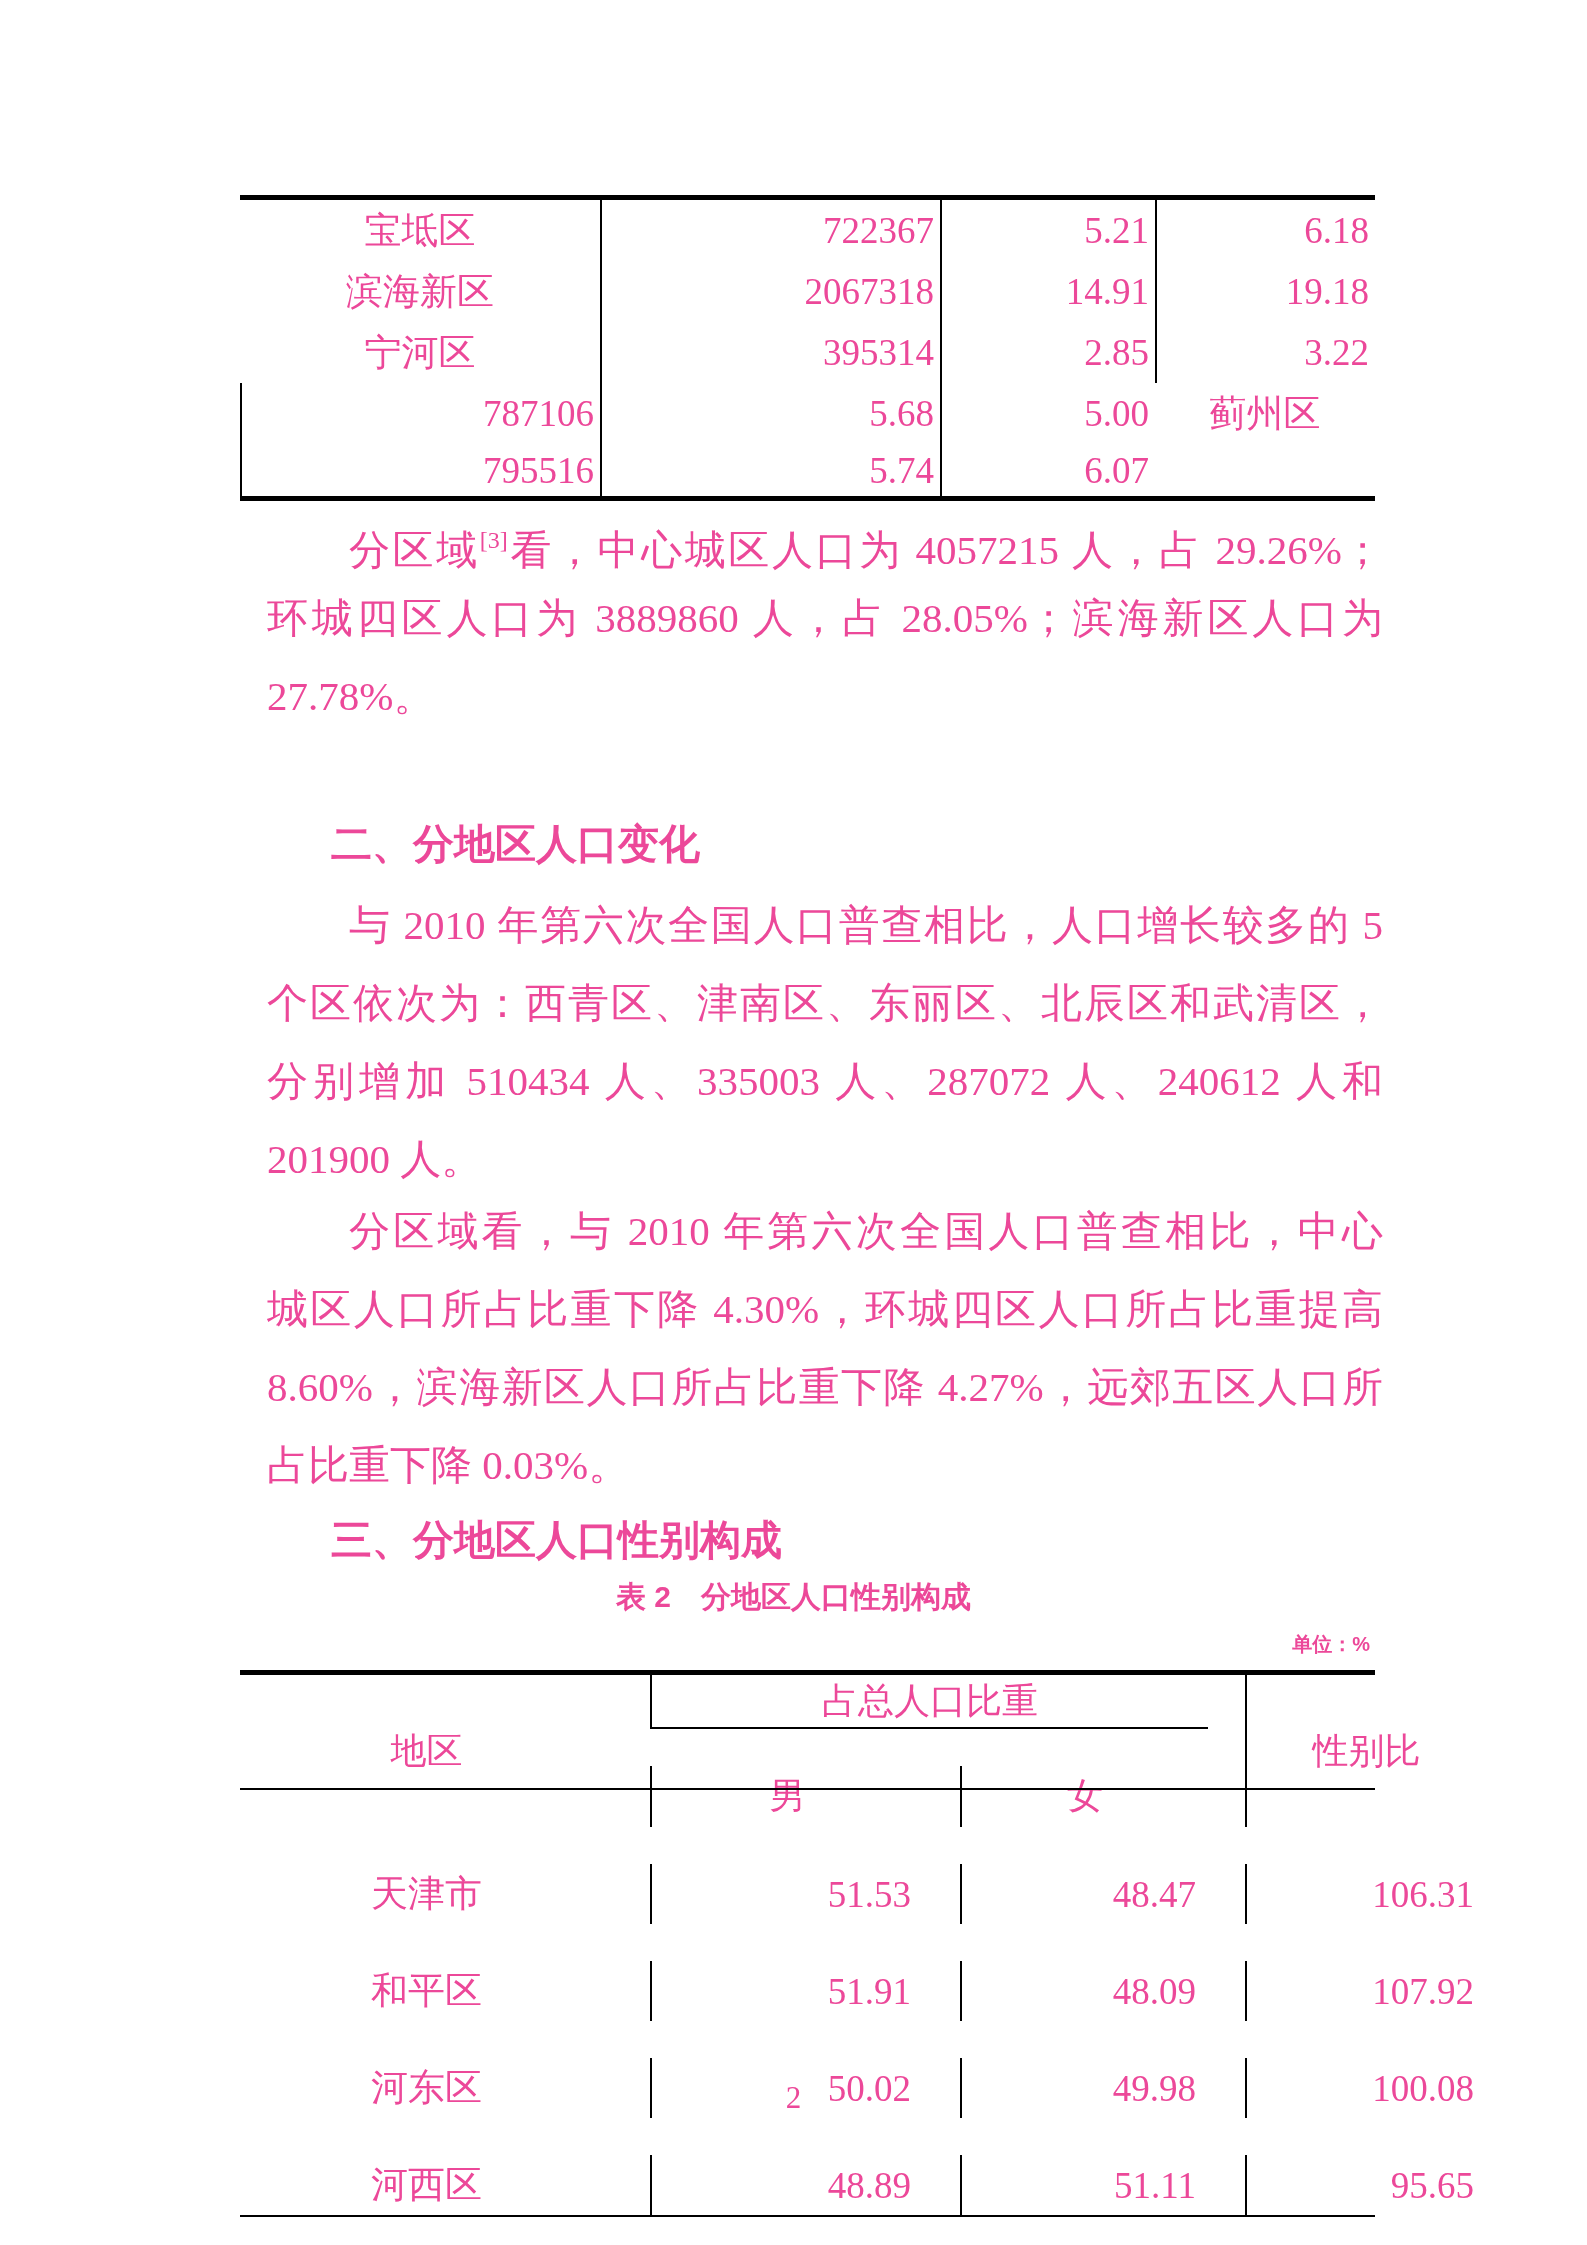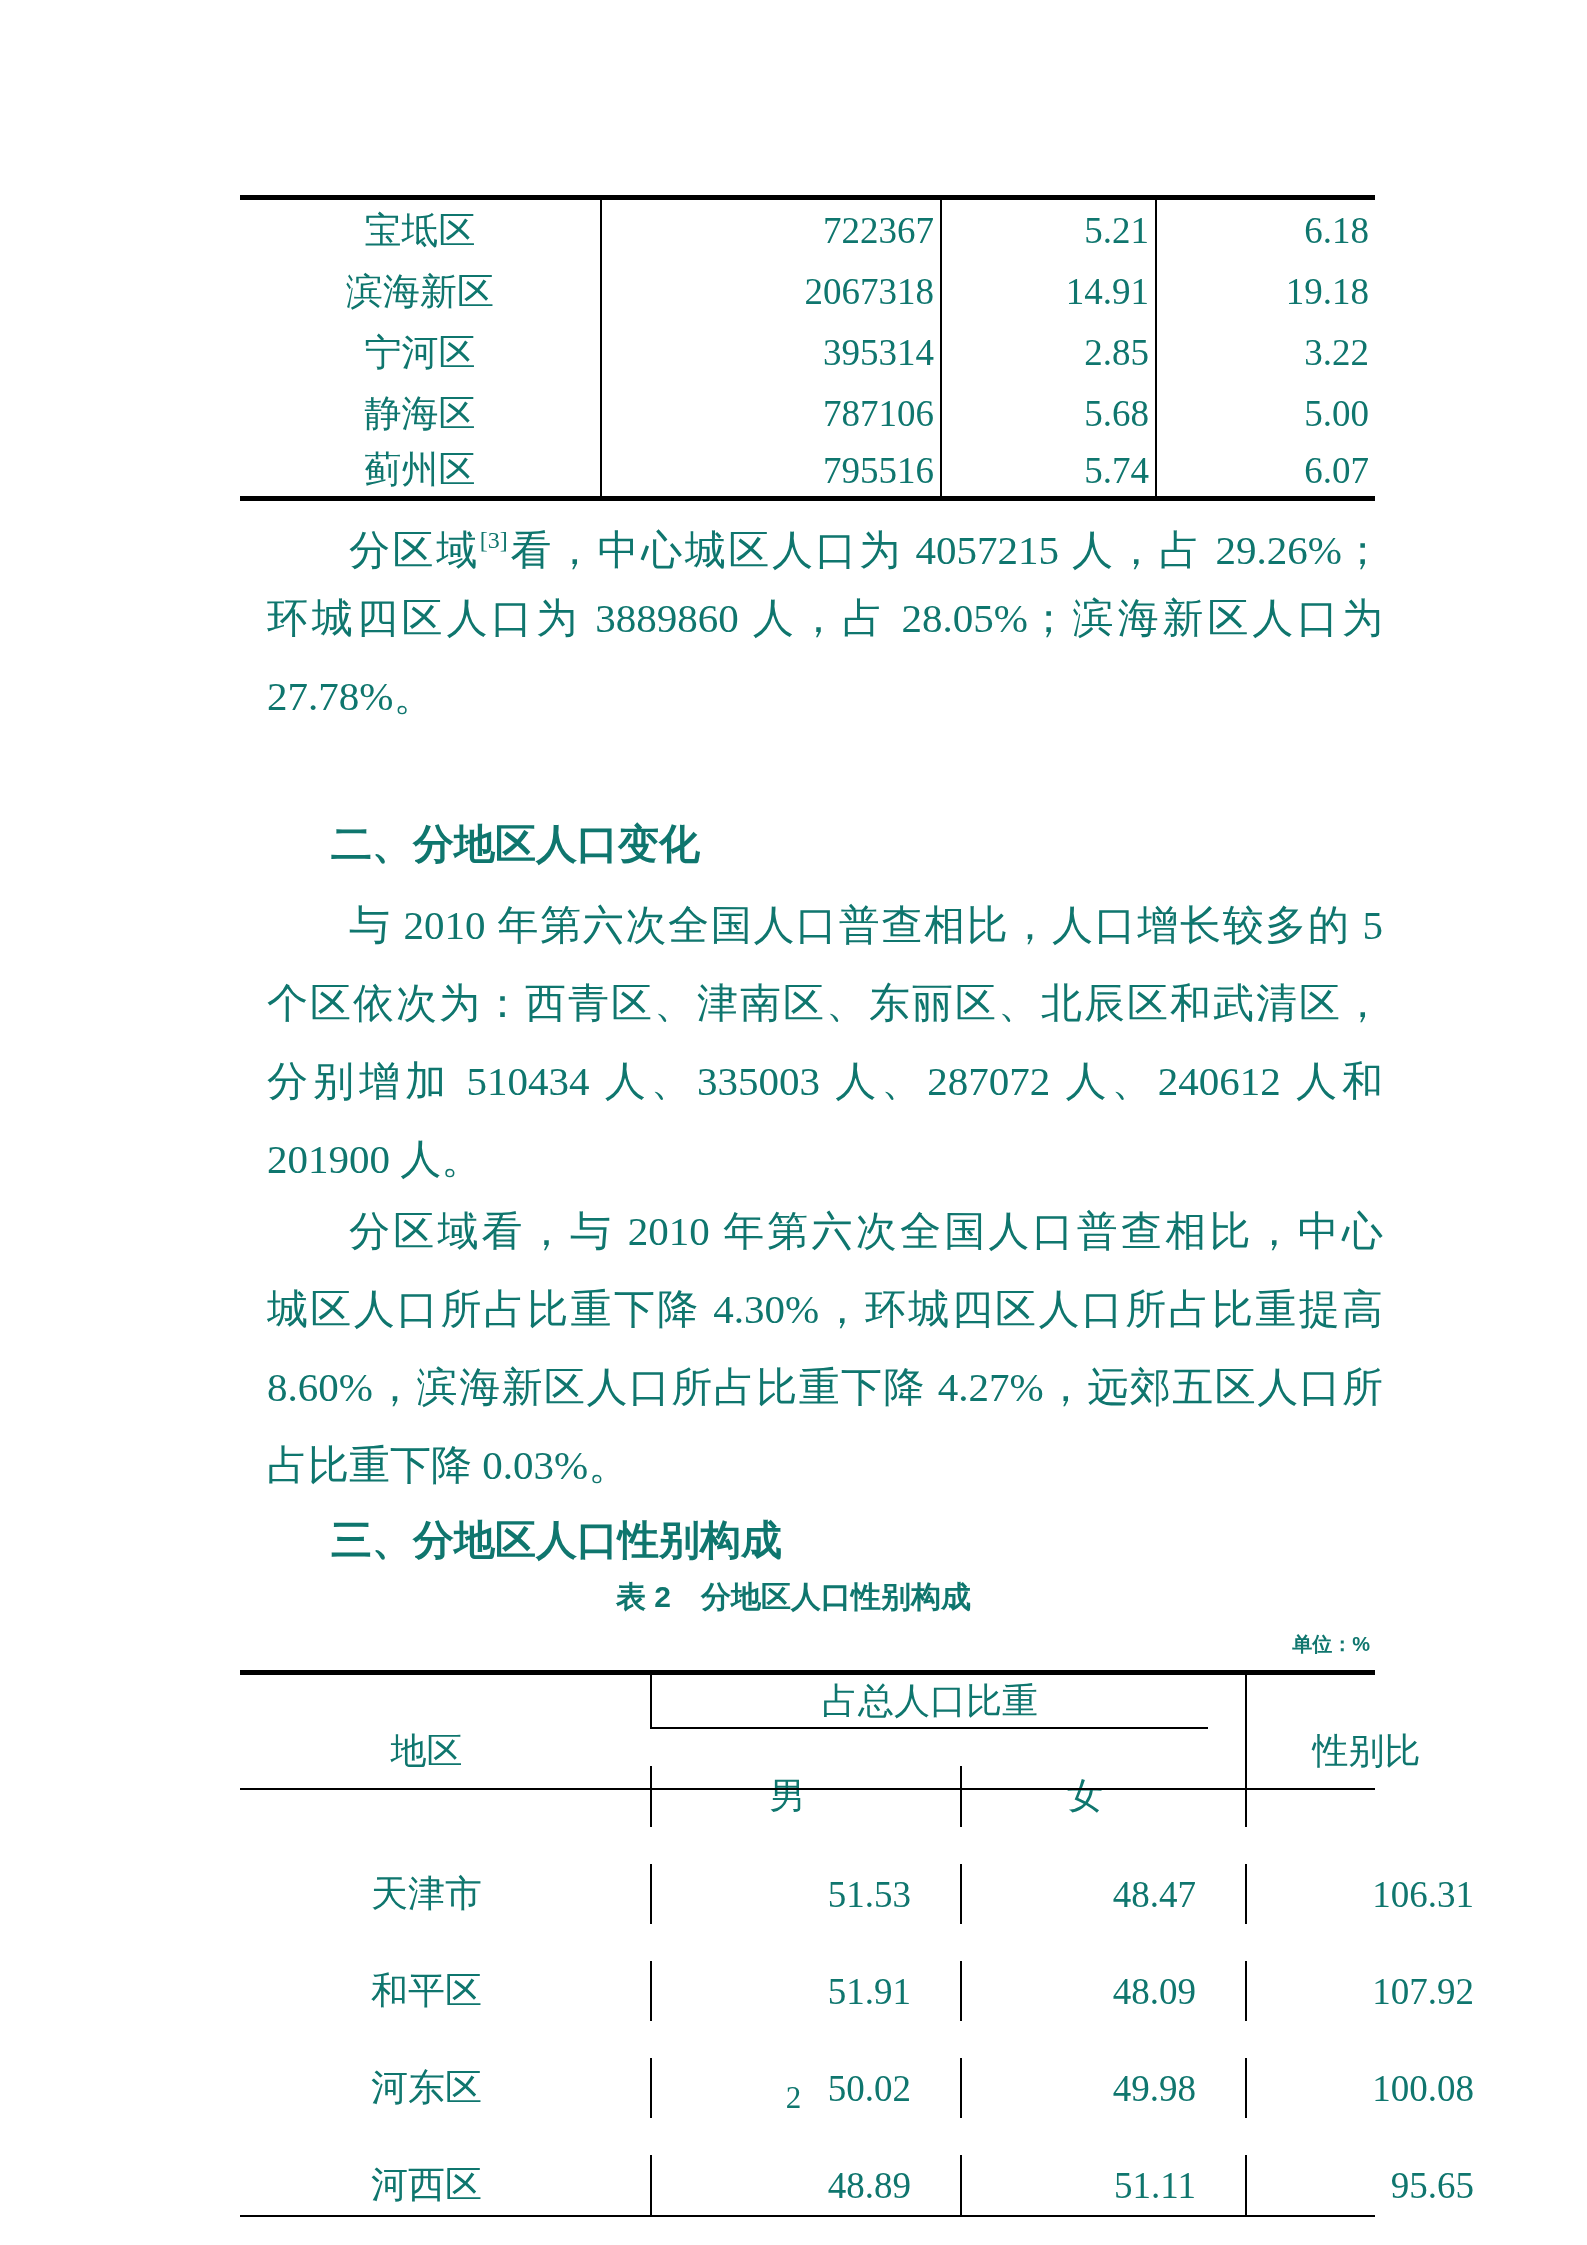--- a/index.html
+++ b/index.html
@@ -2,21 +2,21 @@
 <html><head>
 <meta charset="utf-8">
 <style>
   * { margin: 0; padding: 0; box-sizing: border-box; }
   html, body { background: #ffffff; }
   .page {
     position: relative;
     width: 1587px;
     height: 2245px;
     background: #ffffff;
-    color: #0f766e;
+    color: #ec4899;
     font-family: "Liberation Serif", "DejaVu Serif", serif;
     overflow: hidden;
   }
 
   
   .para { position: absolute; left: 247px; width: 1136px; font-size: 41px; }
   .pline {
     display: block;
     height: 78px;
     line-height: 78px;
@@ -142,21 +142,20 @@
     <div class="cell name">滨海新区</div>
     <div class="cell num bl">2067318</div>
     <div class="cell num bl">14.91</div>
     <div class="cell num bl">19.18</div>
 
     <div class="cell name">宁河区</div>
     <div class="cell num bl">395314</div>
     <div class="cell num bl">2.85</div>
     <div class="cell num bl">3.22</div>
 
-    <div class="cell name">静海区</div>
     <div class="cell num bl">787106</div>
     <div class="cell num bl">5.68</div>
     <div class="cell num bl">5.00</div>
 
     <div class="cell name">蓟州区</div>
     <div class="cell num bl">795516</div>
     <div class="cell num bl">5.74</div>
     <div class="cell num bl">6.07</div>
   </div>
 

